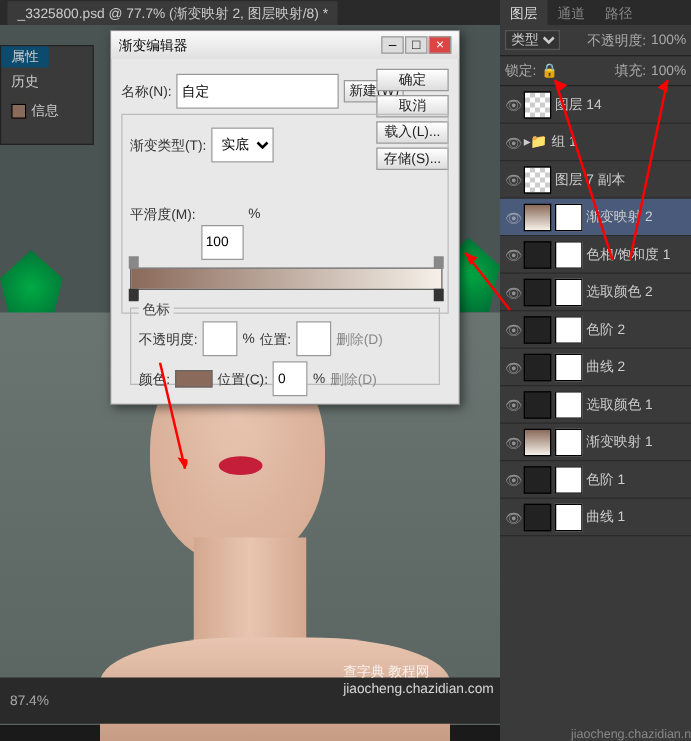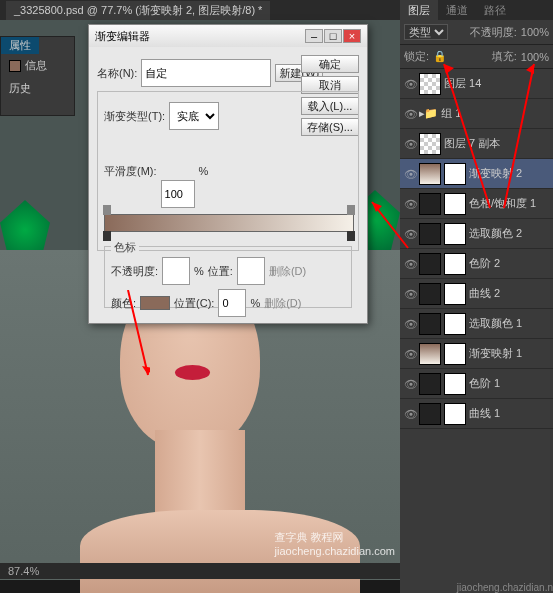--- a/index.html
+++ b/index.html
@@ -7,21 +7,21 @@
 .titlebar{background:#2a2a2a;height:20px;display:flex;align-items:center;padding:0 6px;color:#aaa}
 .tab{background:#3a3a3a;padding:2px 8px;color:#ccc}
 .canvas{position:absolute;left:0;top:20px;width:400px;height:540px;background:#4a5553}
 .photo{position:absolute;left:0;top:230px;width:400px;height:330px;background:linear-gradient(180deg,#6a7572 0%,#5a6562 100%)}
 .face{position:absolute;left:120px;top:20px;width:140px;height:180px;background:radial-gradient(ellipse at 50% 30%,#e8c5b0,#d4a890);border-radius:50% 50% 45% 45%}
 .lips{position:absolute;left:55px;top:95px;width:35px;height:15px;background:#c41e3a;border-radius:50%}
 .neck{position:absolute;left:155px;top:180px;width:90px;height:100px;background:linear-gradient(90deg,#d4a890,#e8c5b0,#d4a890)}
 .body{position:absolute;left:80px;top:260px;width:280px;height:90px;background:linear-gradient(180deg,#e8c5b0,#c49880);border-radius:40% 40% 0 0}
 .green1{position:absolute;left:0;top:180px;width:50px;height:60px;background:radial-gradient(circle,#0a4,#063);clip-path:polygon(50% 0,100% 38%,82% 100%,18% 100%,0 38%)}
 .green2{position:absolute;left:350px;top:170px;width:50px;height:60px;background:radial-gradient(circle,#0a4,#063);clip-path:polygon(50% 0,100% 38%,82% 100%,18% 100%,0 38%)}
-.statusbar{position:absolute;left:0;bottom:14px;width:400px;height:16px;background:#2a2a2a;color:#aaa;display:flex;align-items:center;gap:12px;padding:0 8px}
+.statusbar{position:absolute;left:0;bottom:14px;width:400px;height:37px;background:#2a2a2a;color:#aaa;display:flex;align-items:center;gap:12px;padding:0 8px}
 .leftpanel{position:absolute;left:0;top:36px;width:75px;height:80px;background:#3a3a3a;border:1px solid #222}
 .ptab{background:#0c4a6e;color:#ccc;padding:1px 8px;display:inline-block}
 .lrow{padding:4px 8px;color:#ccc;display:flex;align-items:center;gap:4px}
 .sw{width:12px;height:12px;background:#8a6a5a;border:1px solid #000}
 
 .dlg{position:absolute;left:88px;top:24px;width:280px;height:300px;background:#e8e8e8;border:1px solid #888;box-shadow:2px 2px 8px rgba(0,0,0,0.5)}
 .dlgtitle{background:linear-gradient(#fafafa,#e0e0e0);height:22px;display:flex;align-items:center;padding:0 6px;justify-content:space-between}
 .winbtns{display:flex;gap:1px}
 .wbtn{width:18px;height:14px;background:#ddd;border:1px solid #999;text-align:center;line-height:12px}
 .wbtn.x{background:#d44;color:#fff}
@@ -74,25 +74,25 @@
       </div>
     <div class="neck"></div>
     <div class="body"></div>
 
   </div>
 </div>
 
 <div class="leftpanel">
   <div class="ptab">属性</div>
   <div class="lrow">
+      <span>历史</span>
+    </div>
+  <div class="lrow">
       <span class="sw"></span>
       <span>信息</span>
-    </div>
-  <div class="lrow">
-      <span>历史</span>
     </div>
 </div>
 
 <div class="dlg">
   <div class="dlgtitle">
     <span>渐变编辑器</span>
     <div class="winbtns">
       <div class="wbtn">–</div>
       <div class="wbtn">□</div>
       <div class="wbtn x">×</div>

